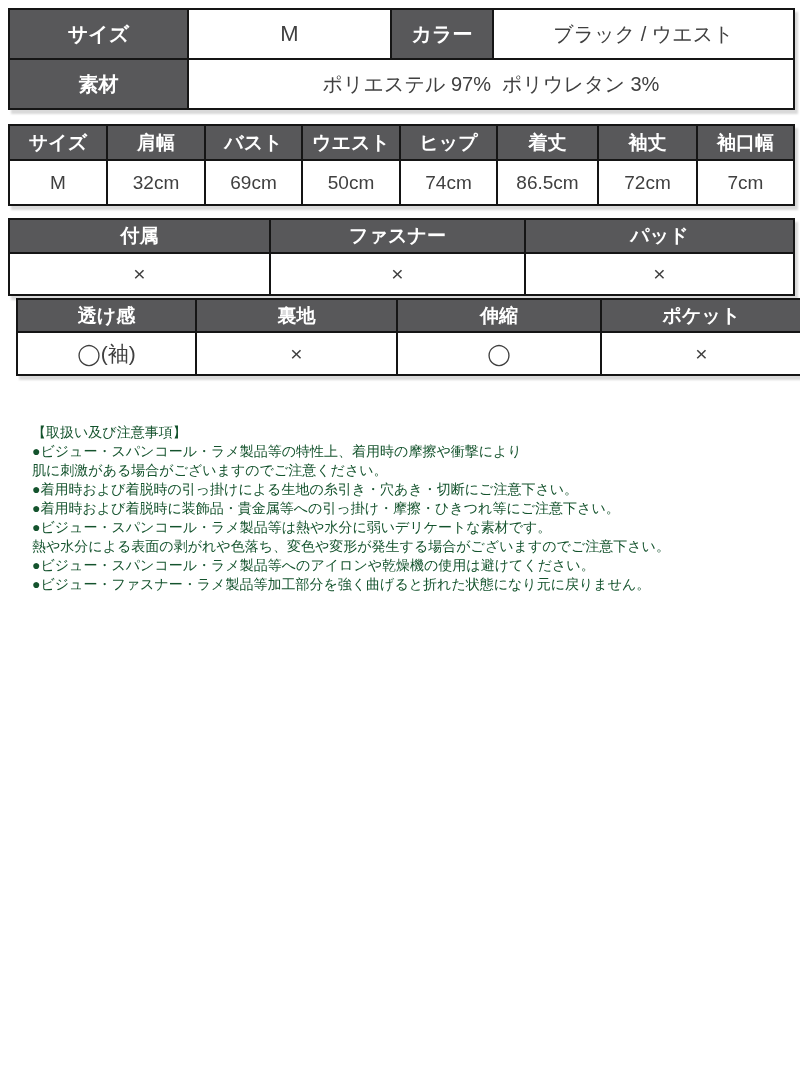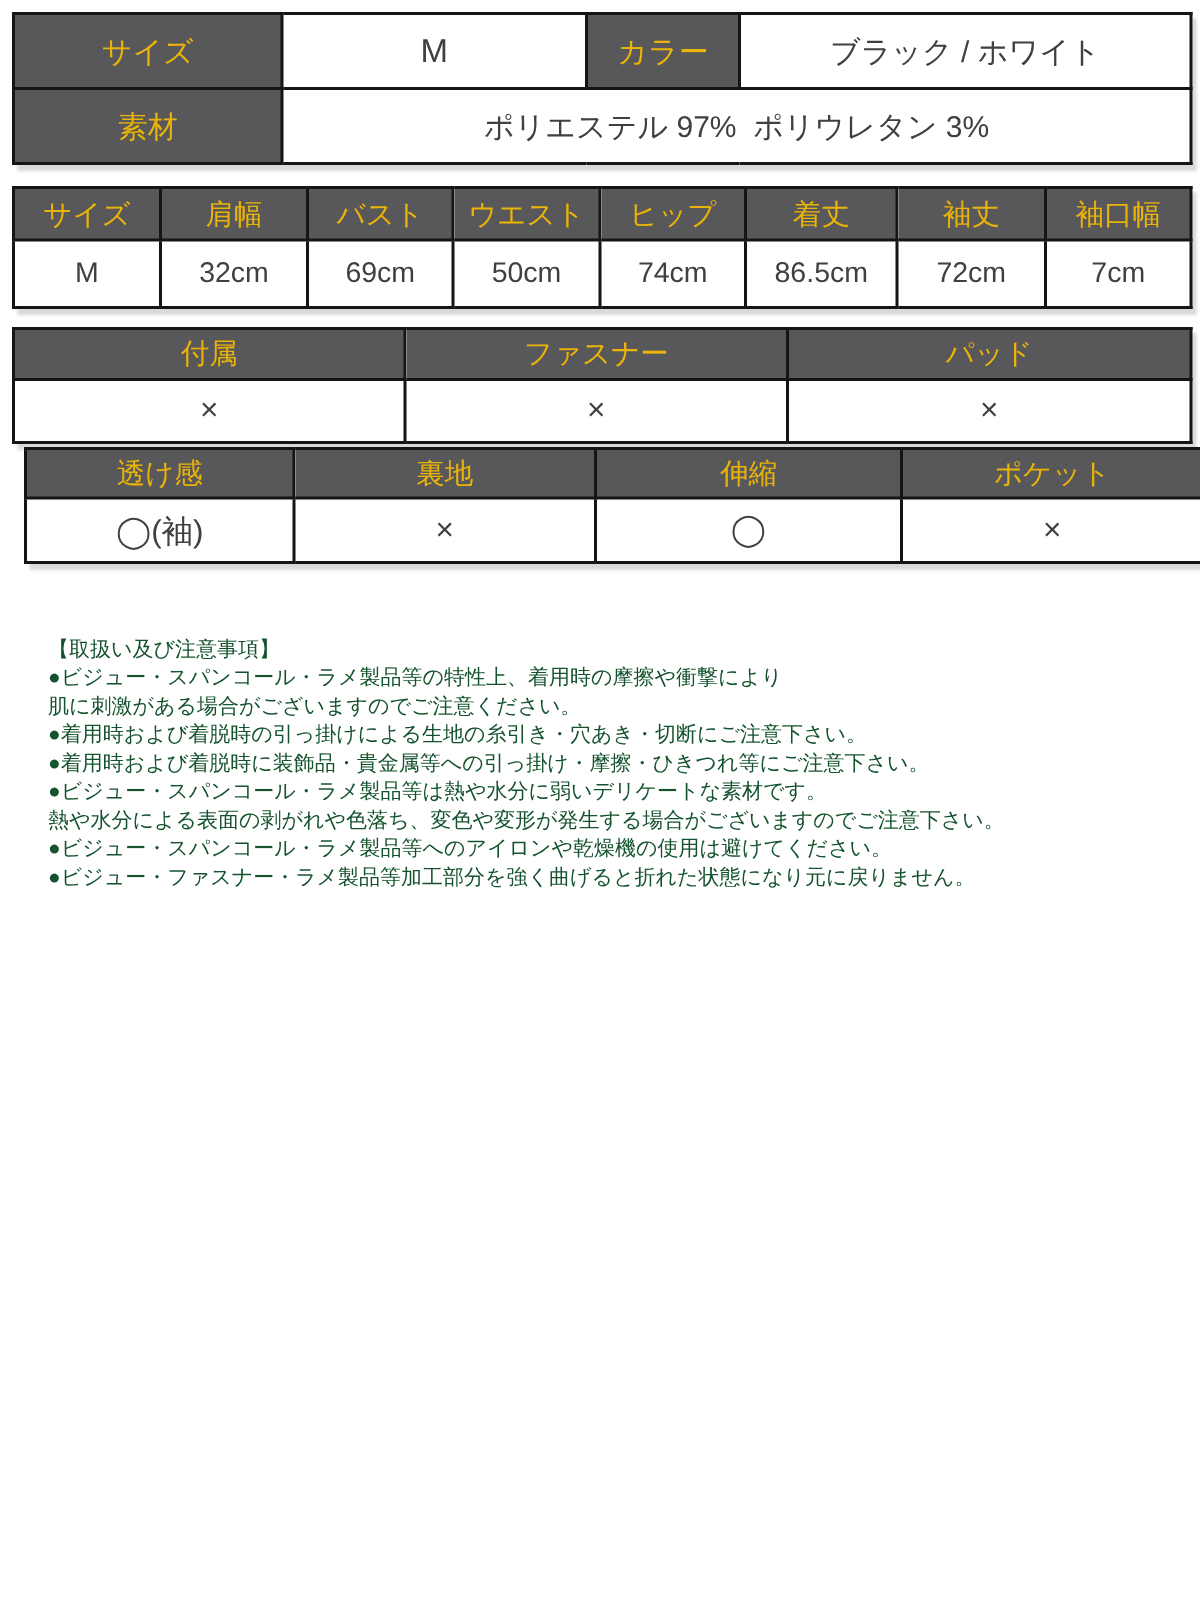--- a/index.html
+++ b/index.html
@@ -26,22 +26,22 @@
     border: 2px solid #151515;
     text-align: center;
     vertical-align: middle;
     padding: 0;
     overflow: hidden;
     color: #404040;
     white-space: pre-wrap;
   }
   .spec-table td.hd {
     background: #58585a;
-    color: #eab308;
-    font-weight: normal;
+    color: #ffffff;
+    font-weight: bold;
   }
   
   #table-size-color { margin-top: 8px; }
   #table-size-color td { height: 48px; font-size: 20px; }
   #table-size-color td.val-m { font-size: 22px; }
   
   #table-measurements { margin-top: 14px; }
   #table-measurements td.hd { height: 33px; font-size: 19px; }
   #table-measurements td.val { height: 43px; font-size: 19px; }
   
@@ -71,21 +71,21 @@
     <col style="width:179px">
       <col style="width:203px">
       <col style="width:102px">
       <col style="width:301px">
   </colgroup>
   <tbody>
       <tr>
     <td class="hd">サイズ</td>
     <td class="val-m">M</td>
     <td class="hd">カラー</td>
-    <td>ブラック / ホワイト</td>
+    <td>ブラック / ウエスト</td>
   </tr>
   <tr>
     <td class="hd">素材</td>
     <td colspan="3">ポリエステル 97%  ポリウレタン 3%</td>
   </tr>
 </tbody>
   </table>
 
 <table id="table-measurements" class="spec-table">
   <colgroup>

